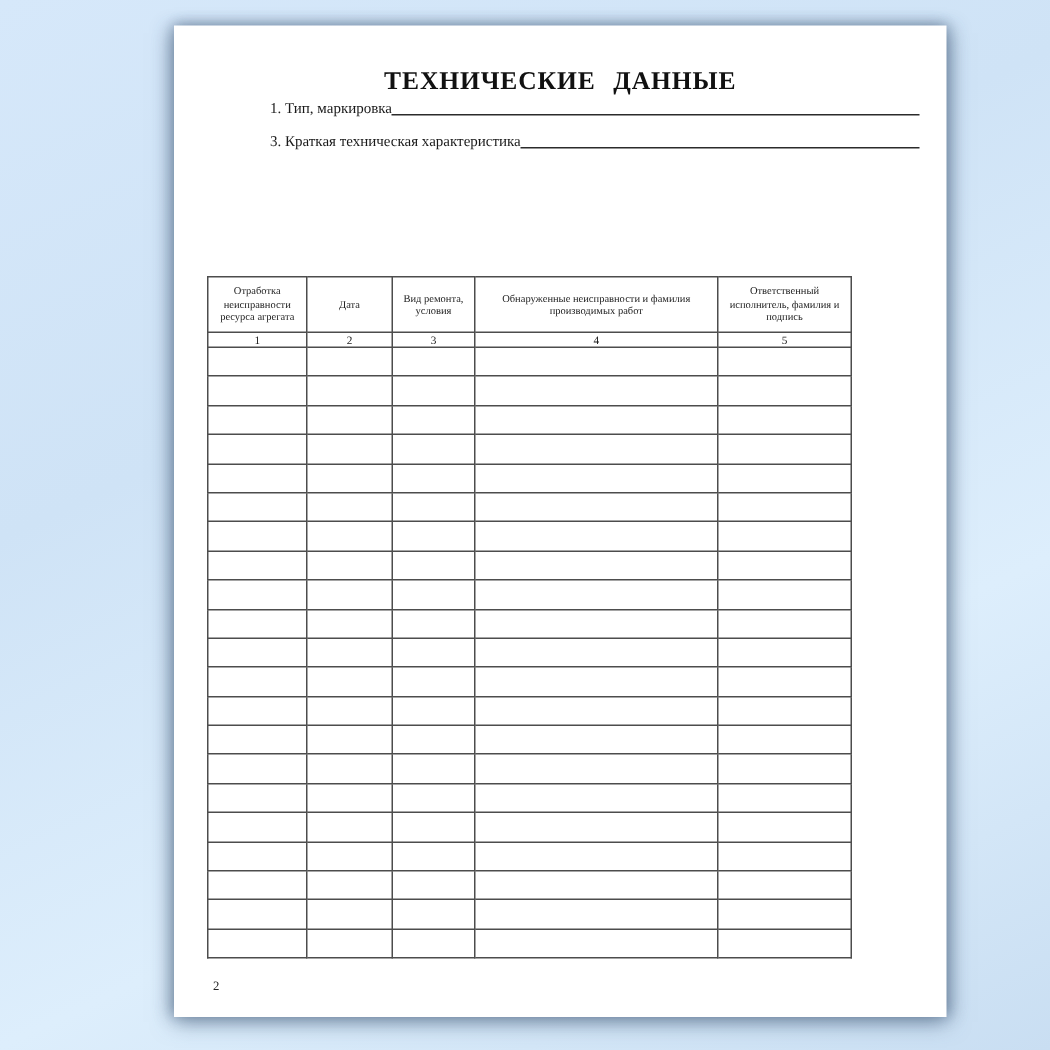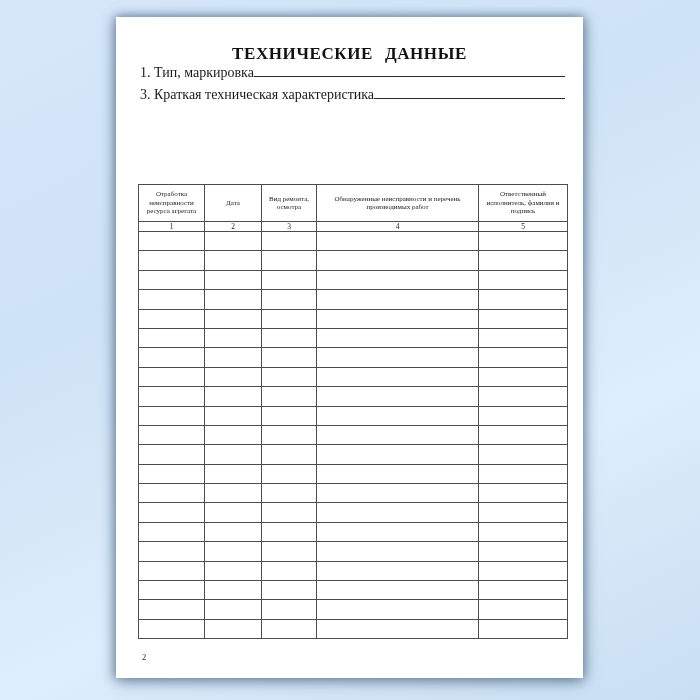--- a/index.html
+++ b/index.html
@@ -21,20 +21,21 @@
     left: 116px;
     top: 17px;
     width: 467px;
     height: 661px;
     background: #ffffff;
     box-shadow:
       0 4px 14px rgba(70, 95, 125, 0.55),
       0 -2px 7px rgba(70, 95, 125, 0.28),
       4px 0 10px rgba(70, 95, 125, 0.25),
       -4px 0 10px rgba(70, 95, 125, 0.25);
+    padding-left: 48px;
   }
   .doc-title {
     position: absolute;
     top: 27px;
     left: 0;
     right: 0;
     margin: 0;
     text-align: center;
     font-size: 17px;
     font-weight: bold;
@@ -47,23 +48,24 @@
     top: 39px;
     left: 24px;
     right: 18px;
   }
   .field-row {
     height: 22px;
     display: flex;
     align-items: flex-end;
   }
   .field-label {
-    font-size: 14px;
+    font-size: 10px;
     white-space: nowrap;
     line-height: 11px;
+    margin-left: 40px;
   }
   .field-line {
     flex: 1;
     border-bottom: 1px solid #2b2b2b;
     margin-bottom: 1px;
     min-width: 20px;
   }
   table.tech-table {
     position: absolute;
     top: 167px;
@@ -128,22 +130,22 @@
         <col style="width: 66px;">
         <col style="width: 57px;">
         <col style="width: 55px;">
         <col style="width: 162px;">
         <col style="width: 89px;">
       </colgroup>
     <thead>
       <tr>
         <th>Отработка неисправности ресурса агрегата</th>
         <th>Дата</th>
-        <th>Вид ремонта, осмотра</th>
-        <th>Обнаруженные неисправности и перечень  производимых  работ</th>
+        <th>Вид ремонта, условия</th>
+        <th>Обнаруженные неисправности и фамилия  производимых  работ</th>
         <th>Ответственный исполнитель, фамилия и подпись</th>
       </tr>
       <tr class="num-row">
         <td>1</td>
         <td>2</td>
         <td>3</td>
         <td>4</td>
         <td>5</td>
       </tr>
     </thead>

